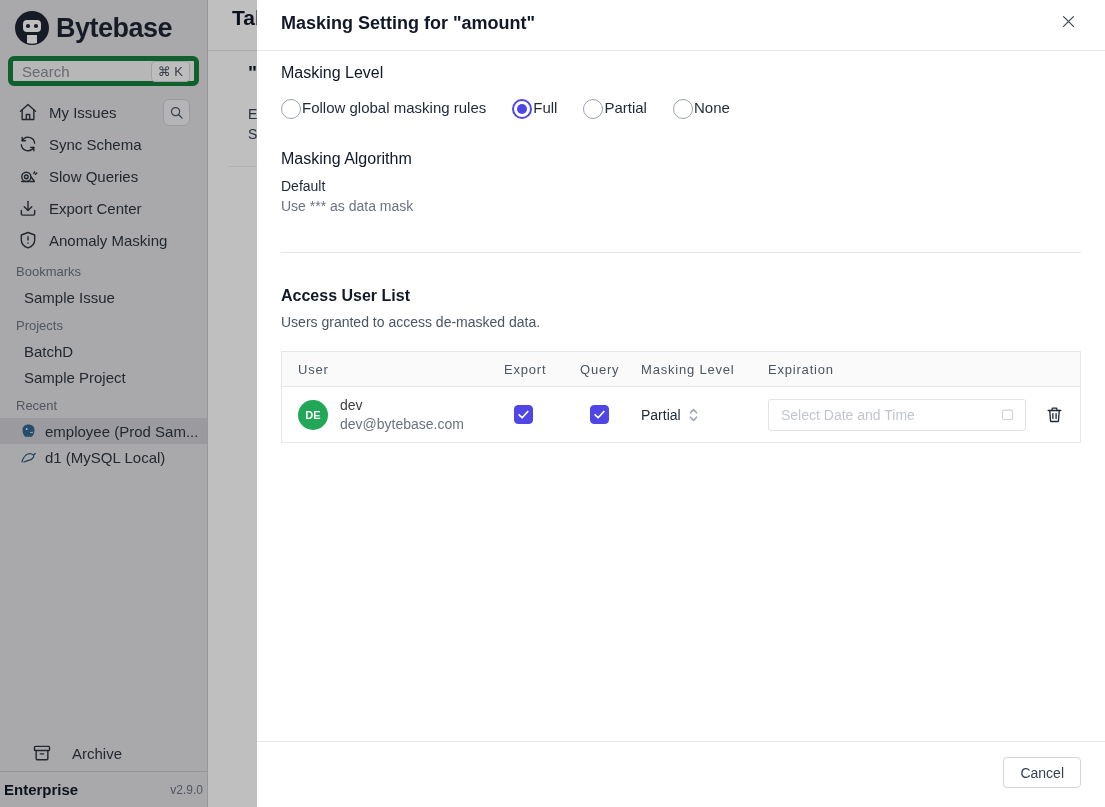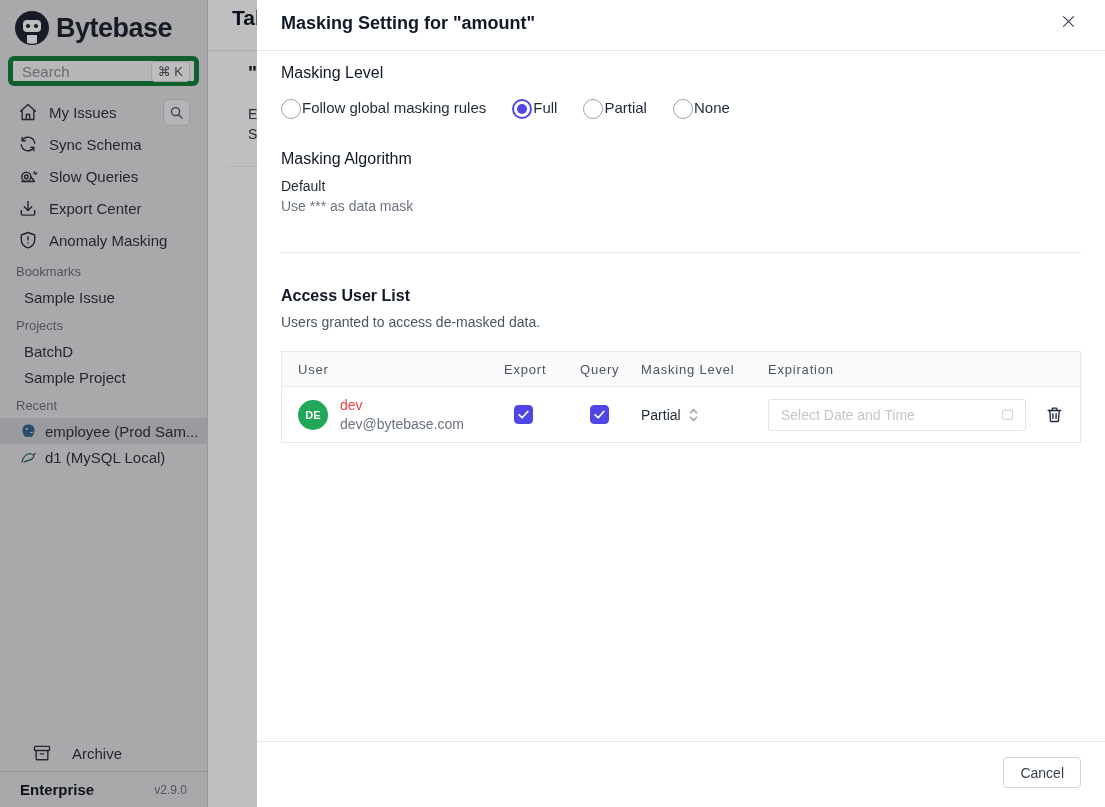--- a/index.html
+++ b/index.html
@@ -51,21 +51,21 @@
   .float-search-btn {
     position:absolute; right:17px; top:99px; width:27px; height:27px;
     background:#f1f1f3; border:1px solid #cfcfd4; border-radius:6px;
     display:flex; align-items:center; justify-content:center; color:#4b5563; cursor:pointer;
   }
 
   .sidebar-bottom { position:absolute; left:0; right:0; bottom:0; }
   .archive-row { display:flex; align-items:center; gap:20px; height:36px; padding:0 32px; font-size:15px; color:#2f3640; cursor:pointer; }
   .plan-row {
     border-top:1px solid rgba(0,0,0,.12); height:36px; display:flex; align-items:center;
-    justify-content:space-between; padding:0 20px;
+    justify-content:space-between; padding:0 4px;
   }
   .plan-name { font-size:15px; font-weight:700; color:#111827; }
   .plan-version { font-size:12px; color:#6b7280; }
 
   
   .overlay { position:absolute; inset:0; background:rgba(0,0,0,0.25); z-index:2; }
 
   
   .modal {
     position:absolute; left:257px; top:0; right:0; bottom:0; background:#fff; z-index:3;
@@ -113,21 +113,21 @@
   .col-query { width:61px; flex:none; }
   .col-ml { width:127px; flex:none; }
   .col-exp { flex:1; display:flex; align-items:center; }
   .th { font-size:13px; color:#4b5563; letter-spacing:0.8px; }
   .t-header .col-user { padding-left:16px; }
 
   .avatar {
     width:30px; height:30px; border-radius:50%; background:#20a757; color:#fff;
     display:flex; align-items:center; justify-content:center; font-size:11px; font-weight:700; flex:none;
   }
-  .u-name { font-size:14px; color:#ef4444; line-height:19px; cursor:pointer; }
+  .u-name { font-size:14px; color:#404040; line-height:19px; cursor:pointer; }
   .u-email { font-size:14px; color:#6b7280; line-height:19px; }
 
   .cb {
     width:19px; height:19px; border-radius:4px; border:1px solid #d1d5db; background:#fff;
     display:flex; align-items:center; justify-content:center; margin-left:10px; cursor:pointer;
   }
   .cb svg { display:none; }
   .cb.on { background:#4f46e5; border-color:#4f46e5; }
   .cb.on svg { display:block; }
 

